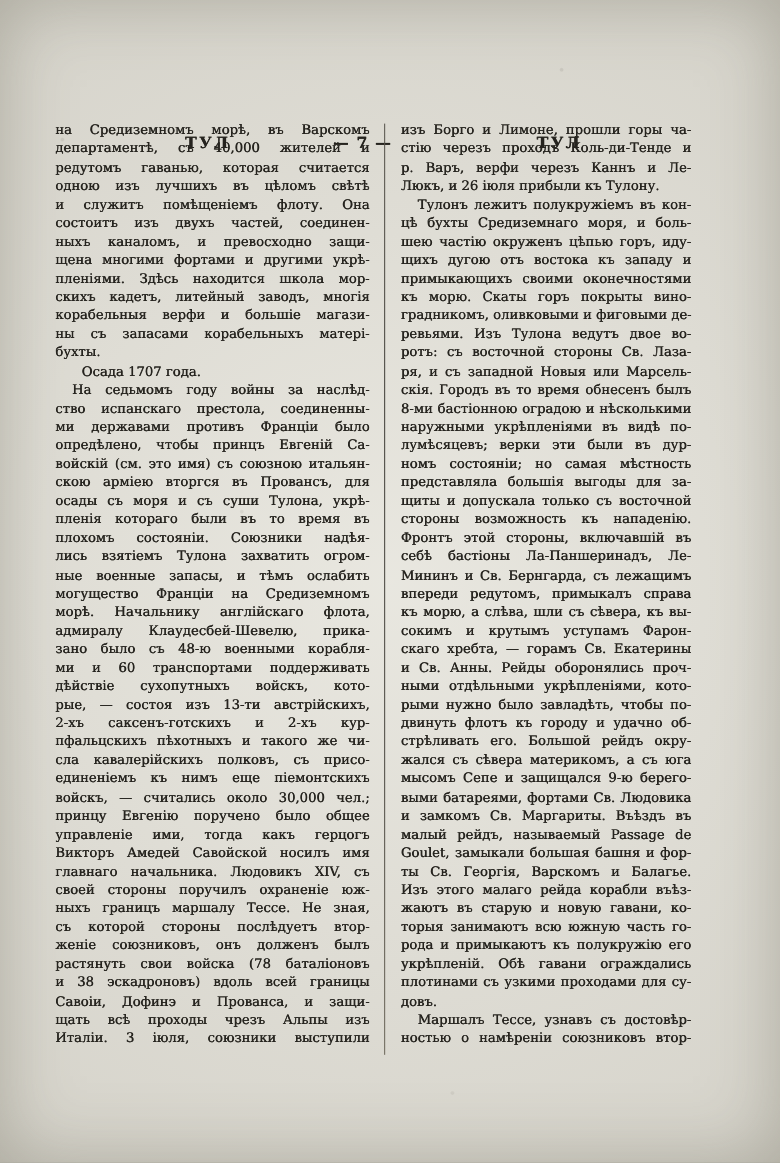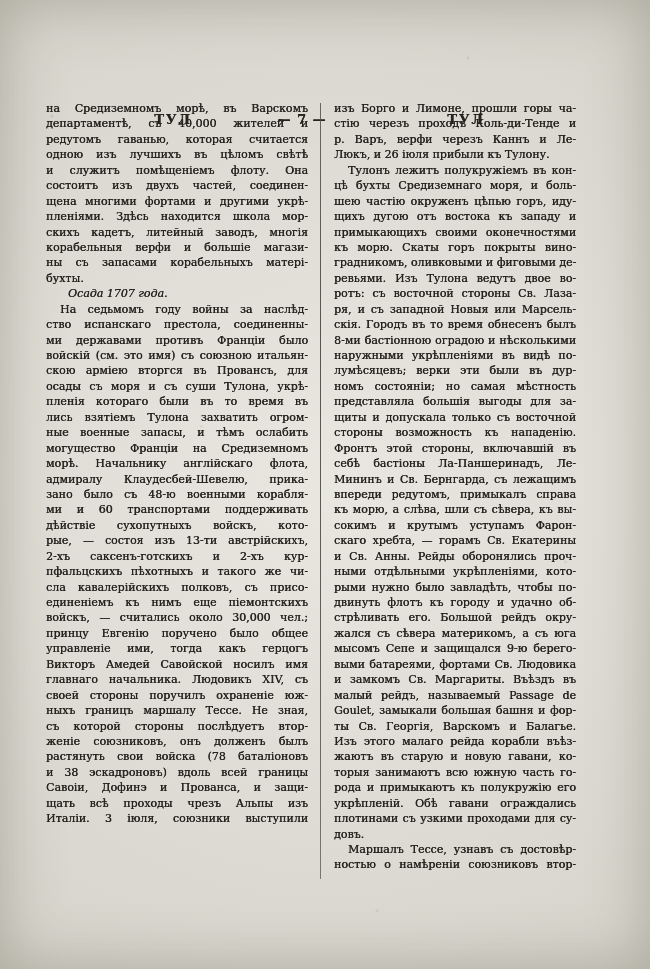--- a/index.html
+++ b/index.html
@@ -48,53 +48,56 @@
     background: linear-gradient(#55524a, #3d3b35 30%, #4a4740 70%, #6a6558);
     opacity: 0.85;
   }
   .line {
     height: 15.45px; overflow: hidden;
     text-align: justify; text-align-last: justify;
     white-space: nowrap;
   }
   .line.p   { text-indent: 14px; }
   .line.end { text-align-last: left; }
-  .line.h   { font-style: italic; text-align-last: left; text-indent: 22px; }
+  .line.h   { text-align-last: left; text-indent: 22px; }
 </style>
 </head>
 <body>
 
 <div class="page">
   <div class="header">
     <span class="rh left">ТУЛ</span>
     <span class="pn">— 7 —</span>
     <span class="rh right">ТУЛ</span>
   </div>
   <div class="columns">
     <div class="col left" id="col-left">
         <div class="line">на Средиземномъ морѣ, въ Варскомъ</div>
         <div class="line">департаментѣ, съ 40,000 жителей и</div>
         <div class="line">редутомъ гаванью, которая считается</div>
         <div class="line">одною изъ лучшихъ въ цѣломъ свѣтѣ</div>
         <div class="line">и служитъ помѣщеніемъ флоту. Она</div>
         <div class="line">состоитъ изъ двухъ частей, соединен-</div>
+        <div class="line">ныхъ каналомъ, и превосходно защи-</div>
         <div class="line">щена многими фортами и другими укрѣ-</div>
         <div class="line">пленіями. Здѣсь находится школа мор-</div>
         <div class="line">скихъ кадетъ, литейный заводъ, многія</div>
         <div class="line">корабельныя верфи и большіе магази-</div>
         <div class="line">ны съ запасами корабельныхъ матері-</div>
         <div class="line end">бухты.</div>
         <div class="line h">Осада 1707 года.</div>
         <div class="line p">На седьмомъ году войны за наслѣд-</div>
         <div class="line">ство испанскаго престола, соединенны-</div>
         <div class="line">ми державами противъ Франціи было</div>
+        <div class="line">опредѣлено, чтобы принцъ Евгеній Са-</div>
         <div class="line">войскій (см. это имя) съ союзною итальян-</div>
         <div class="line">скою арміею вторгся въ Провансъ, для</div>
         <div class="line">осады съ моря и съ суши Тулона, укрѣ-</div>
         <div class="line">пленія котораго были въ то время въ</div>
+        <div class="line">плохомъ состояніи. Союзники надѣя-</div>
         <div class="line">лись взятіемъ Тулона захватить огром-</div>
         <div class="line">ные военные запасы, и тѣмъ ослабить</div>
         <div class="line">могущество Франціи на Средиземномъ</div>
         <div class="line">морѣ. Начальнику англійскаго флота,</div>
         <div class="line">адмиралу Клаудесбей-Шевелю, прика-</div>
         <div class="line">зано было съ 48-ю военными корабля-</div>
         <div class="line">ми и 60 транспортами поддерживать</div>
         <div class="line">дѣйствіе сухопутныхъ войскъ, кото-</div>
         <div class="line">рые, — состоя изъ 13-ти австрійскихъ,</div>
         <div class="line">2-хъ саксенъ-готскихъ и 2-хъ кур-</div>

